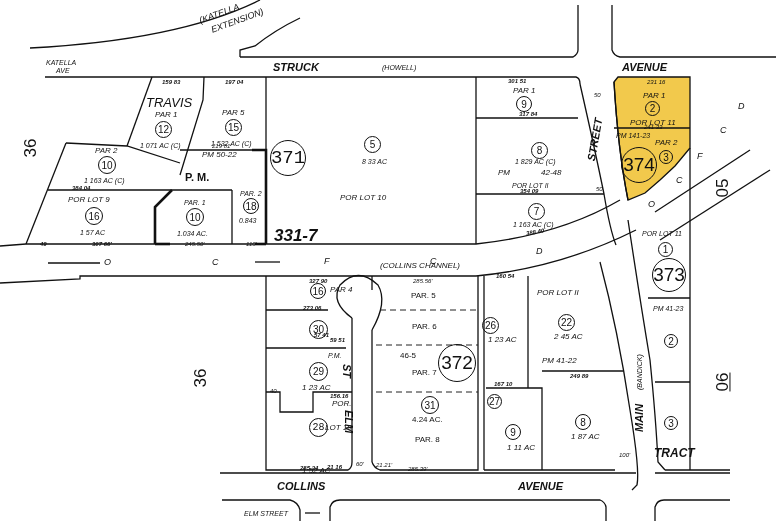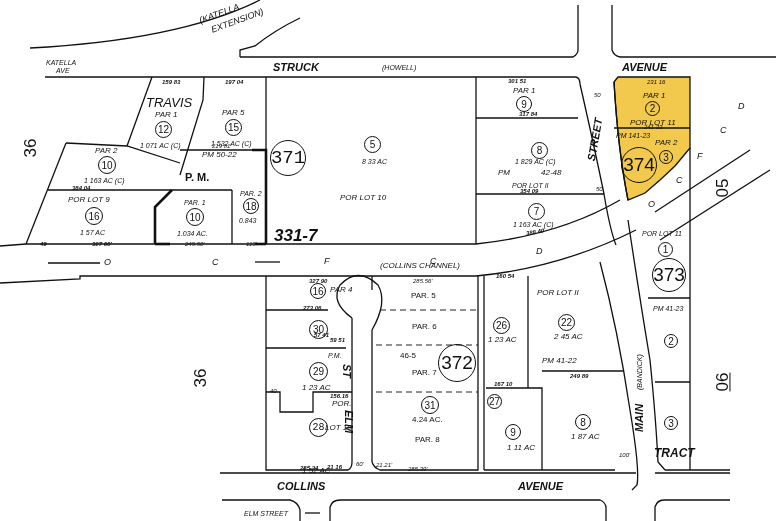--- a/index.html
+++ b/index.html
@@ -220,21 +220,21 @@
 <div class="ab s8" style="left:302px;top:447px;margin-top:20px;">1 52 AC</div>
 
 <div class="ab s8" style="left:411px;top:292px;font-style:normal;">PAR. 5</div>
 <div class="ab s8" style="left:412px;top:323px;font-style:normal;">PAR. 6</div>
 <div class="ab s8" style="left:400px;top:352px;font-style:normal;">46-5</div>
 <div class="ab s8" style="left:412px;top:369px;font-style:normal;">PAR. 7</div>
 <div class="circle" style="left:421px;top:396px;width:18px;height:18px;">31</div>
 <div class="ab s8" style="left:412px;top:416px;font-style:normal;">4.24 AC.</div>
 <div class="ab s8" style="left:415px;top:436px;font-style:normal;">PAR. 8</div>
 
-<div class="circle" style="left:493px;top:317px;width:17px;height:17px;">26</div>
+<div class="circle" style="left:482px;top:317px;width:17px;height:17px;">26</div>
 <div class="ab s8" style="left:488px;top:336px;">1 23 AC</div>
 
 <div class="ab s8" style="left:537px;top:289px;">POR LOT II</div>
 <div class="circle" style="left:558px;top:314px;width:17px;height:17px;">22</div>
 <div class="ab s8" style="left:554px;top:333px;">2 45 AC</div>
 <div class="ab s8" style="left:542px;top:357px;">PM 41-22</div>
 
 <div class="circle" style="left:487px;top:394px;width:15px;height:15px;">27</div>
 
 <div class="circle" style="left:505px;top:424px;width:16px;height:16px;">9</div>

